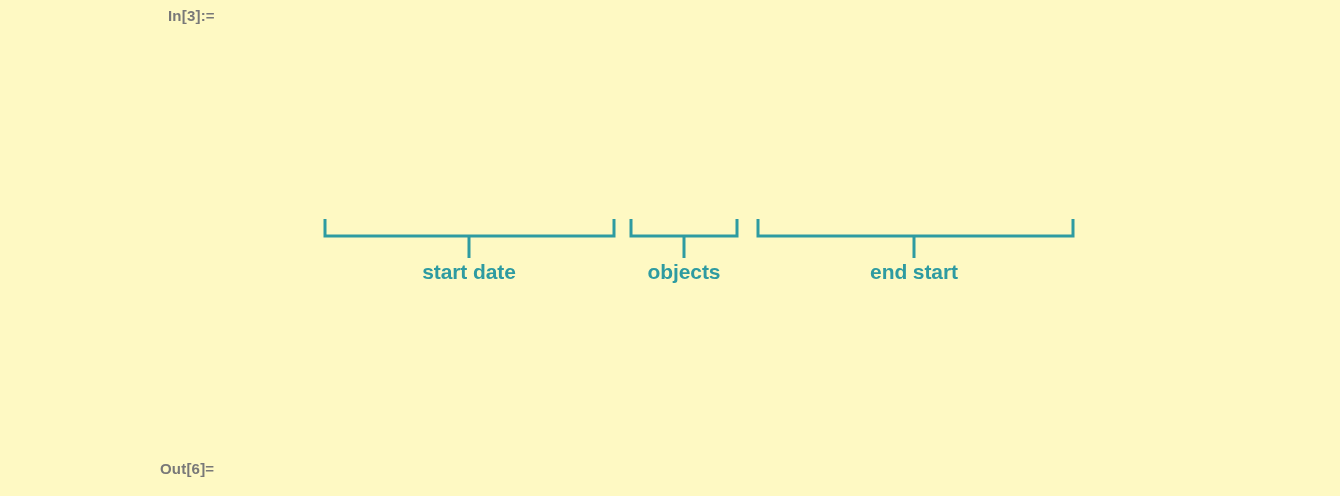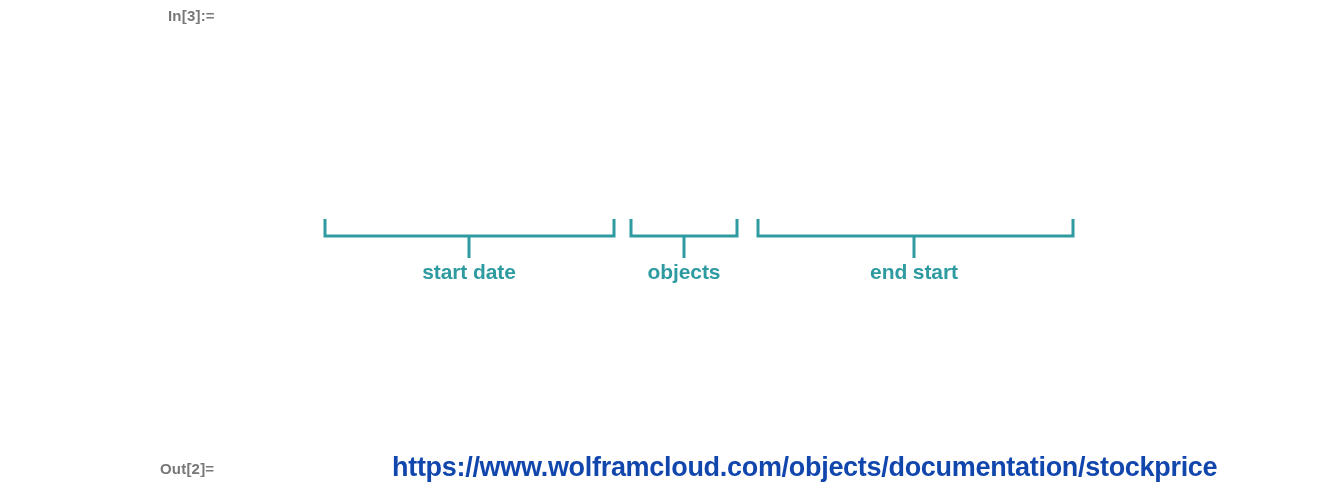--- a/index.html
+++ b/index.html
@@ -12,21 +12,21 @@
     height: 496px;
     position: relative;
     overflow: hidden;
     font-family: "Liberation Sans", sans-serif;
     -webkit-font-smoothing: antialiased;
   }
 
   .notebook {
     position: absolute;
     inset: 0;
-    background: #ffffff;
+    background: #fef9c3;
   }
 
   
   .cell-label {
     position: absolute;
     color: #787878;
     font-size: 15px;
     font-weight: 700;
     letter-spacing: 0.2px;
     white-space: nowrap;
@@ -101,17 +101,16 @@
     </div>
 
     <div class="brace-label" id="label-start-date">start date</div>
 
     <div class="brace-label" id="label-schedule">objects</div>
 
     <div class="brace-label" id="label-end-date">end start</div>
 
   </div>
 
-  <div class="cell-label" id="out-label">Out[2]=</div>
+  <div class="cell-label" id="out-label">Out[6]=</div>
 
-  <a class="output-url" href="#">https://www.wolframcloud.com/objects/documentation/stockprice</a>
 
 </div>
 
 </body></html>

